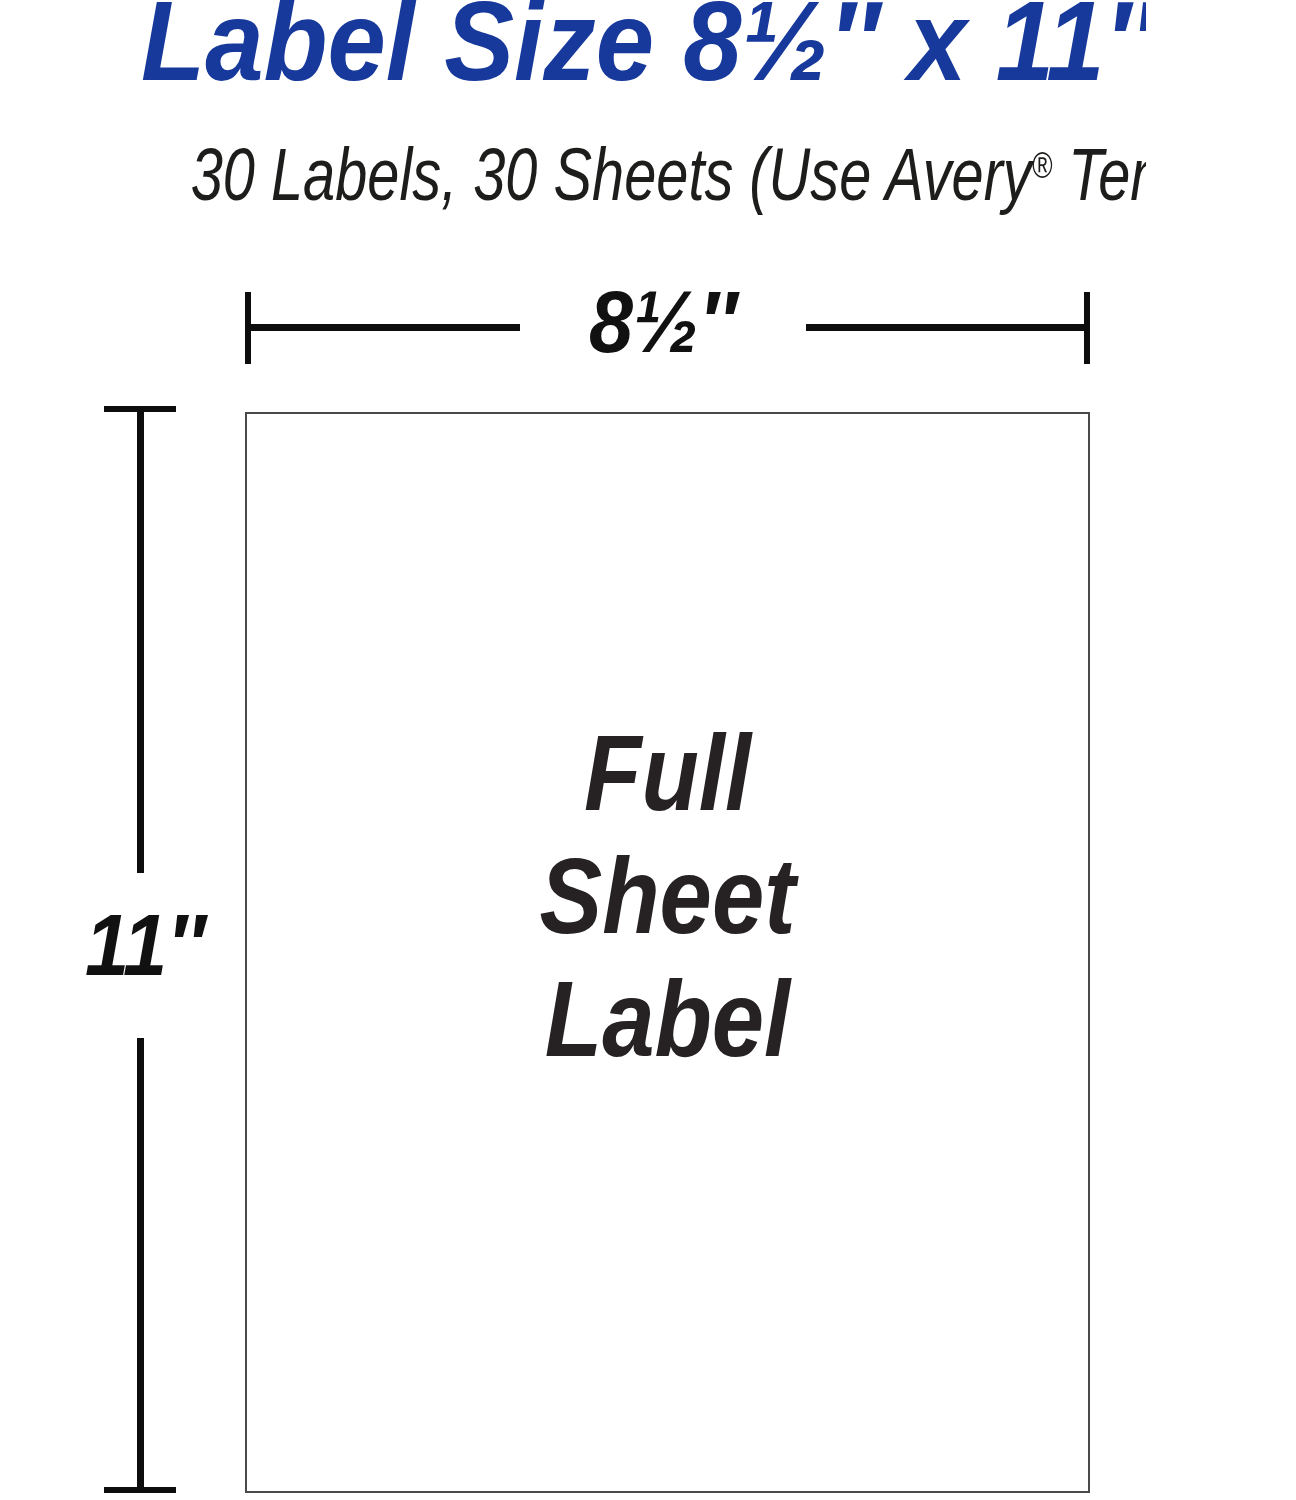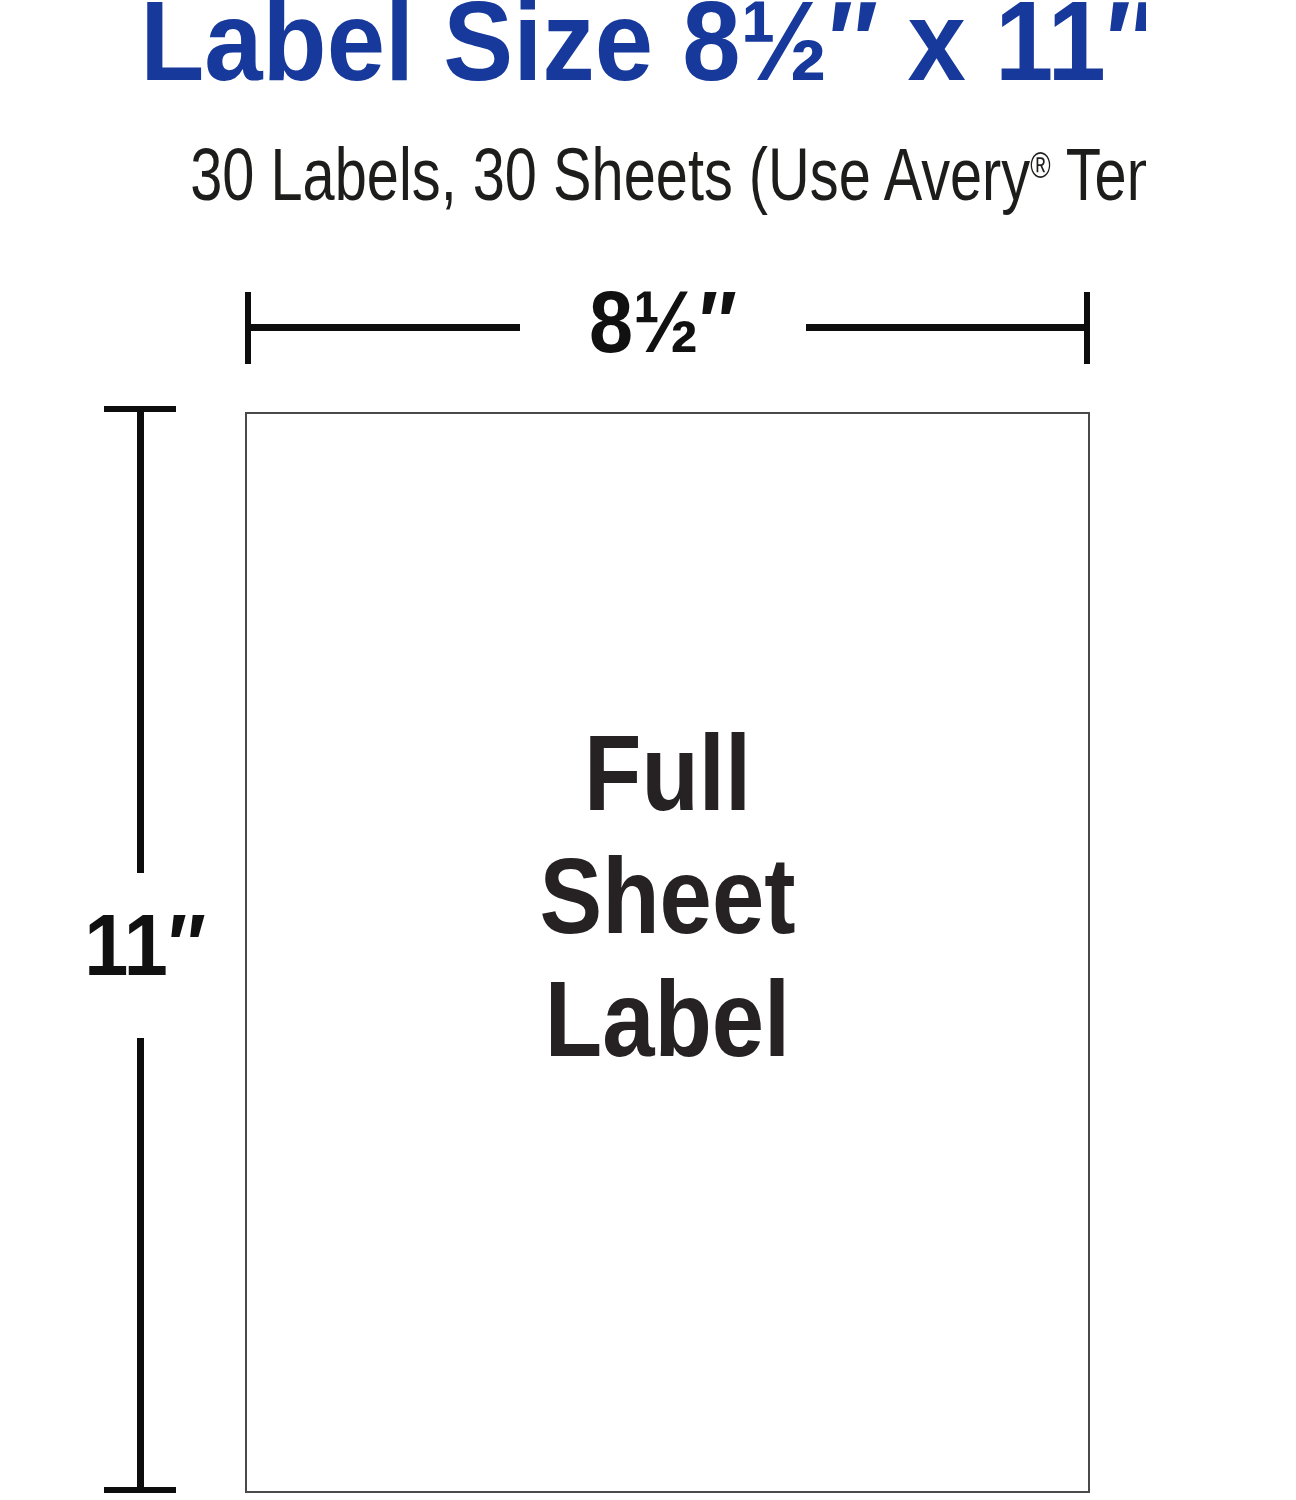--- a/index.html
+++ b/index.html
@@ -7,20 +7,21 @@
     padding: 0;
     background: #ffffff;
   }
   .canvas {
     position: relative;
     width: 1146px;
     height: 1500px;
     background: #ffffff;
     overflow: hidden;
     font-family: "Liberation Sans", "DejaVu Sans", sans-serif;
+    font-style: italic;
   }
 
   
   .title {
     position: absolute;
     top: -16px;
     left: 0;
     width: 1296px;
     margin: 0;
     text-align: center;

